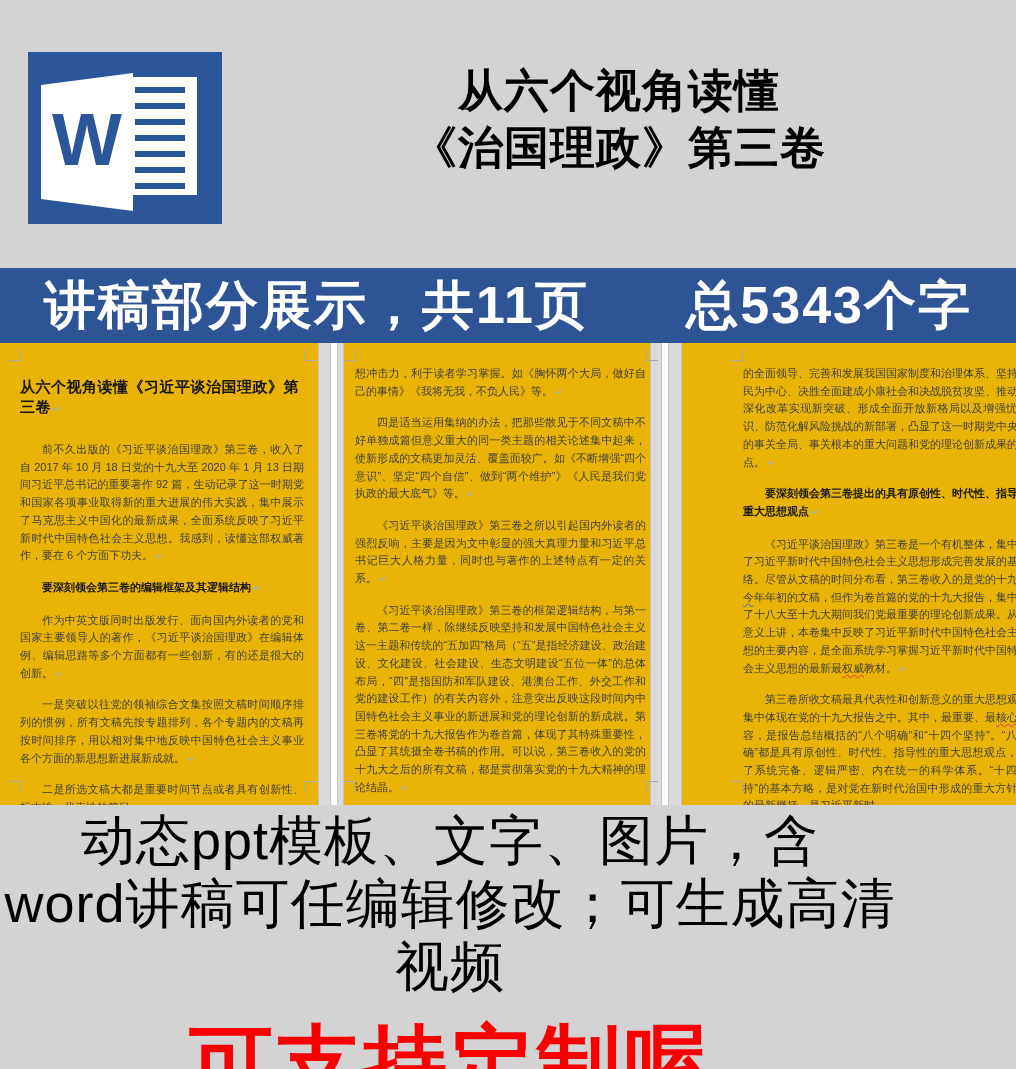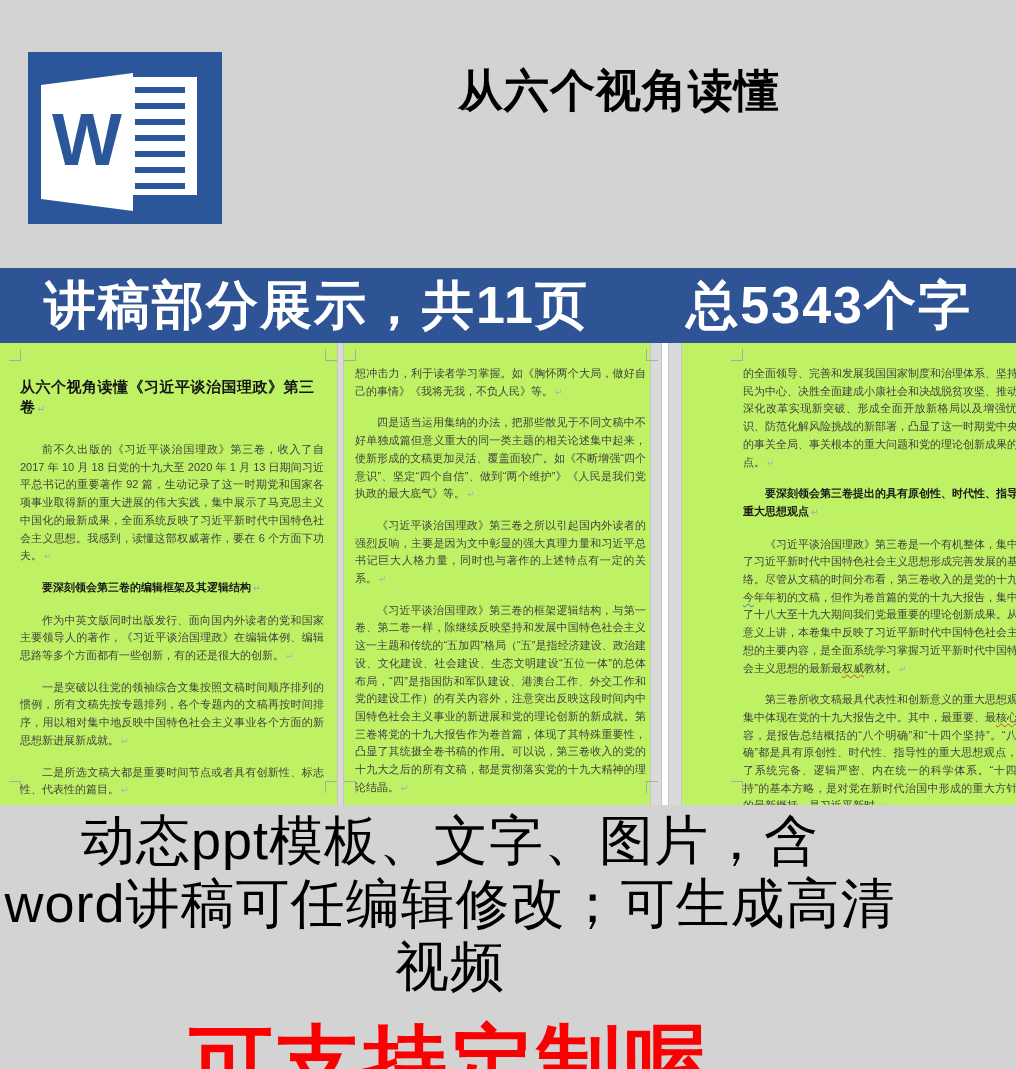--- a/index.html
+++ b/index.html
@@ -32,22 +32,22 @@
     display:flex;align-items:center;justify-content:space-between;
     padding:16px 44px;box-sizing:border-box;
     font-size:52px;font-weight:700;letter-spacing:2px;
   }
 
   
   .pages-row{
     position:absolute;left:0;top:343px;width:1016px;height:462px;
     background:#ffffff;
   }
-  .doc-shot{position:absolute;top:0;height:462px;background:#bef264;overflow:hidden;}
-  .shot-1{left:0;width:331px;padding-left:20px;}
+  .doc-shot{position:absolute;top:0;height:462px;background:#eab308;overflow:hidden;}
+  .shot-1{left:0;width:331px;}
   .shot-2{left:337px;width:325px;}
   .shot-3{left:668px;width:388px;}
   .edge{position:absolute;top:0;bottom:0;background:#dadada;border-left:1px solid #c4c4c4;border-right:1px solid #c4c4c4;box-sizing:border-box;}
   .shot-1 .edge-r{right:0;width:13px;}
   .shot-2 .edge-l{left:0;width:7px;}
   .shot-2 .edge-r{right:0;width:12px;}
   .shot-3 .edge-l{left:0;width:14px;}
 
   .crop{position:absolute;width:11px;height:11px;border:0 solid #a9a9a9;}
   .crop.tl{border-bottom-width:1px;border-right-width:1px;}
@@ -111,20 +111,21 @@
         <rect x="107" y="83" width="50" height="6"></rect>
         <rect x="107" y="99" width="50" height="6"></rect>
         <rect x="107" y="115" width="50" height="6"></rect>
         <rect x="107" y="131" width="50" height="6"></rect>
       </g>
       <polygon points="13,33 105,21 105,159 13,147" fill="#ffffff"></polygon>
       <text x="59" y="113" text-anchor="middle" font-size="74" font-weight="bold" fill="#2b579a" font-family="Liberation Sans, sans-serif">W</text>
     </svg>
     <div class="header-title">
       <div>从六个视角读懂</div>
+      <div>《治国理政》第三卷</div>
     </div>
   </div>
 
   <div class="banner">
     <span>讲稿部分展示，共11页</span>
     <span>总5343个字</span>
   </div>
 
   <div class="pages-row">
 

